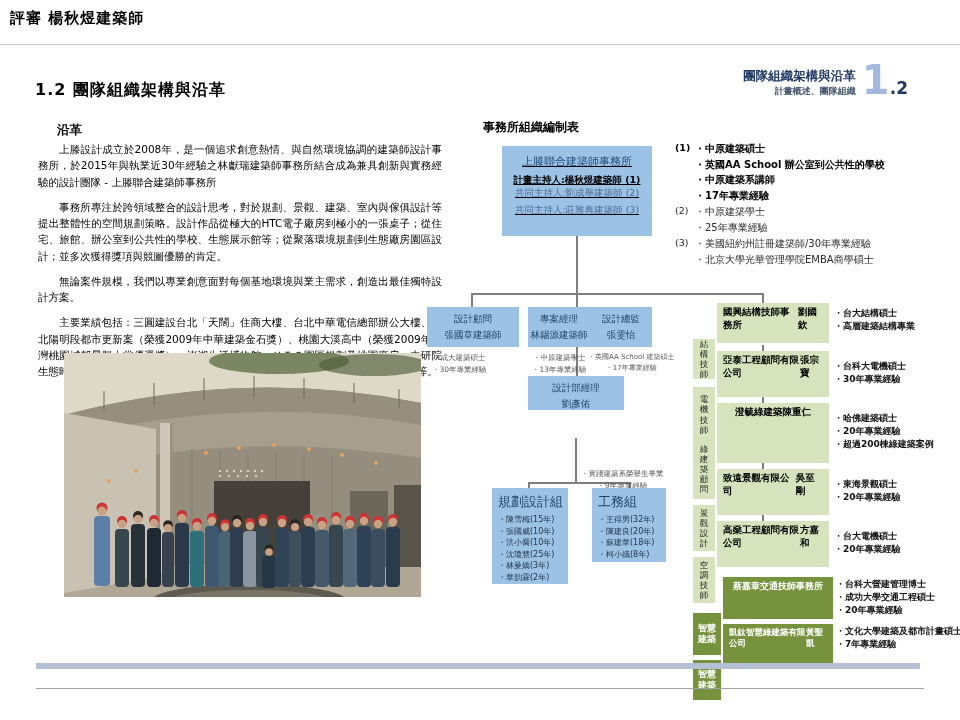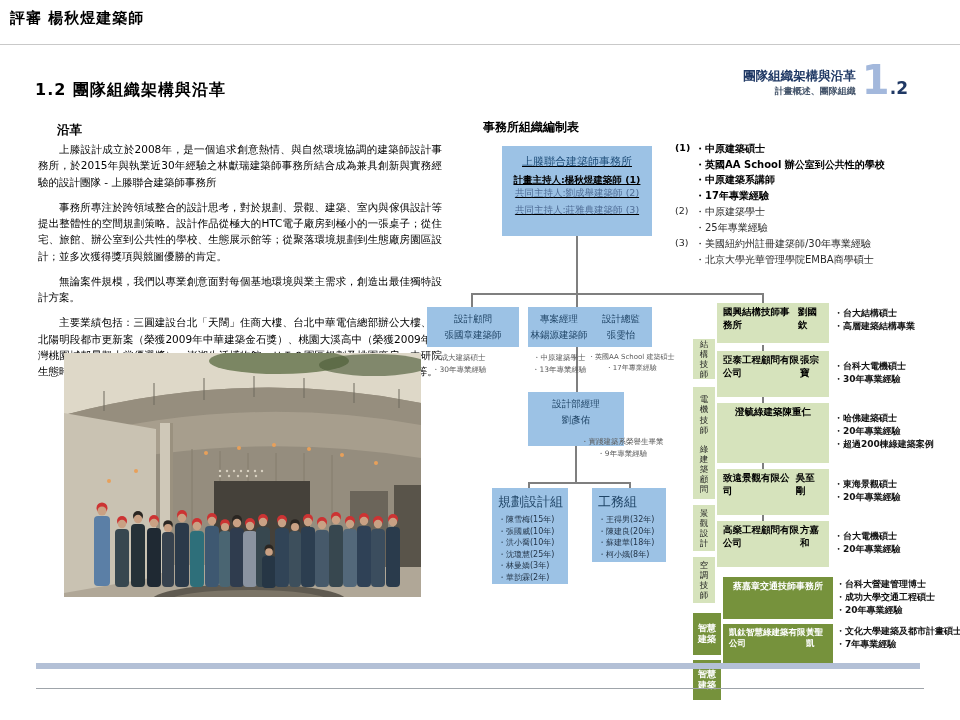--- a/index.html
+++ b/index.html
@@ -341,25 +341,25 @@
 </div>
 <div class="minotes" style="left:532px;top:352px">
   <div>中原建築學士</div>
   <div>13年專業經驗</div>
 </div>
 <div class="minotes" style="left:588px;top:352px;font-size:7px">
   <div>英國AA School 建築碩士</div>
   <div>17年專業經驗</div>
 </div>
 
-<div class="bluebox midbox" style="left:528px;top:392px;width:96px;height:54px">
+<div class="bluebox midbox" style="left:528px;top:376px;width:96px;height:34px">
   <div class="bt">設計部經理</div>
   <div>劉彥佑</div>
 </div>
-<div class="minotes" style="left:581px;top:436px">
+<div class="minotes" style="left:581px;top:468px">
   <div>實踐建築系榮譽生畢業</div>
   <div>9年專業經驗</div>
 </div>
 
 <div class="teambox" style="left:492px;top:488px;width:76px;height:96px">
   <div class="tt">規劃設計組</div>
   <div class="tm">陳雪梅(15年)</div>
   <div class="tm">張國威(10年)</div>
   <div class="tm">洪小喬(10年)</div>
   <div class="tm">沈瓊慧(25年)</div>

